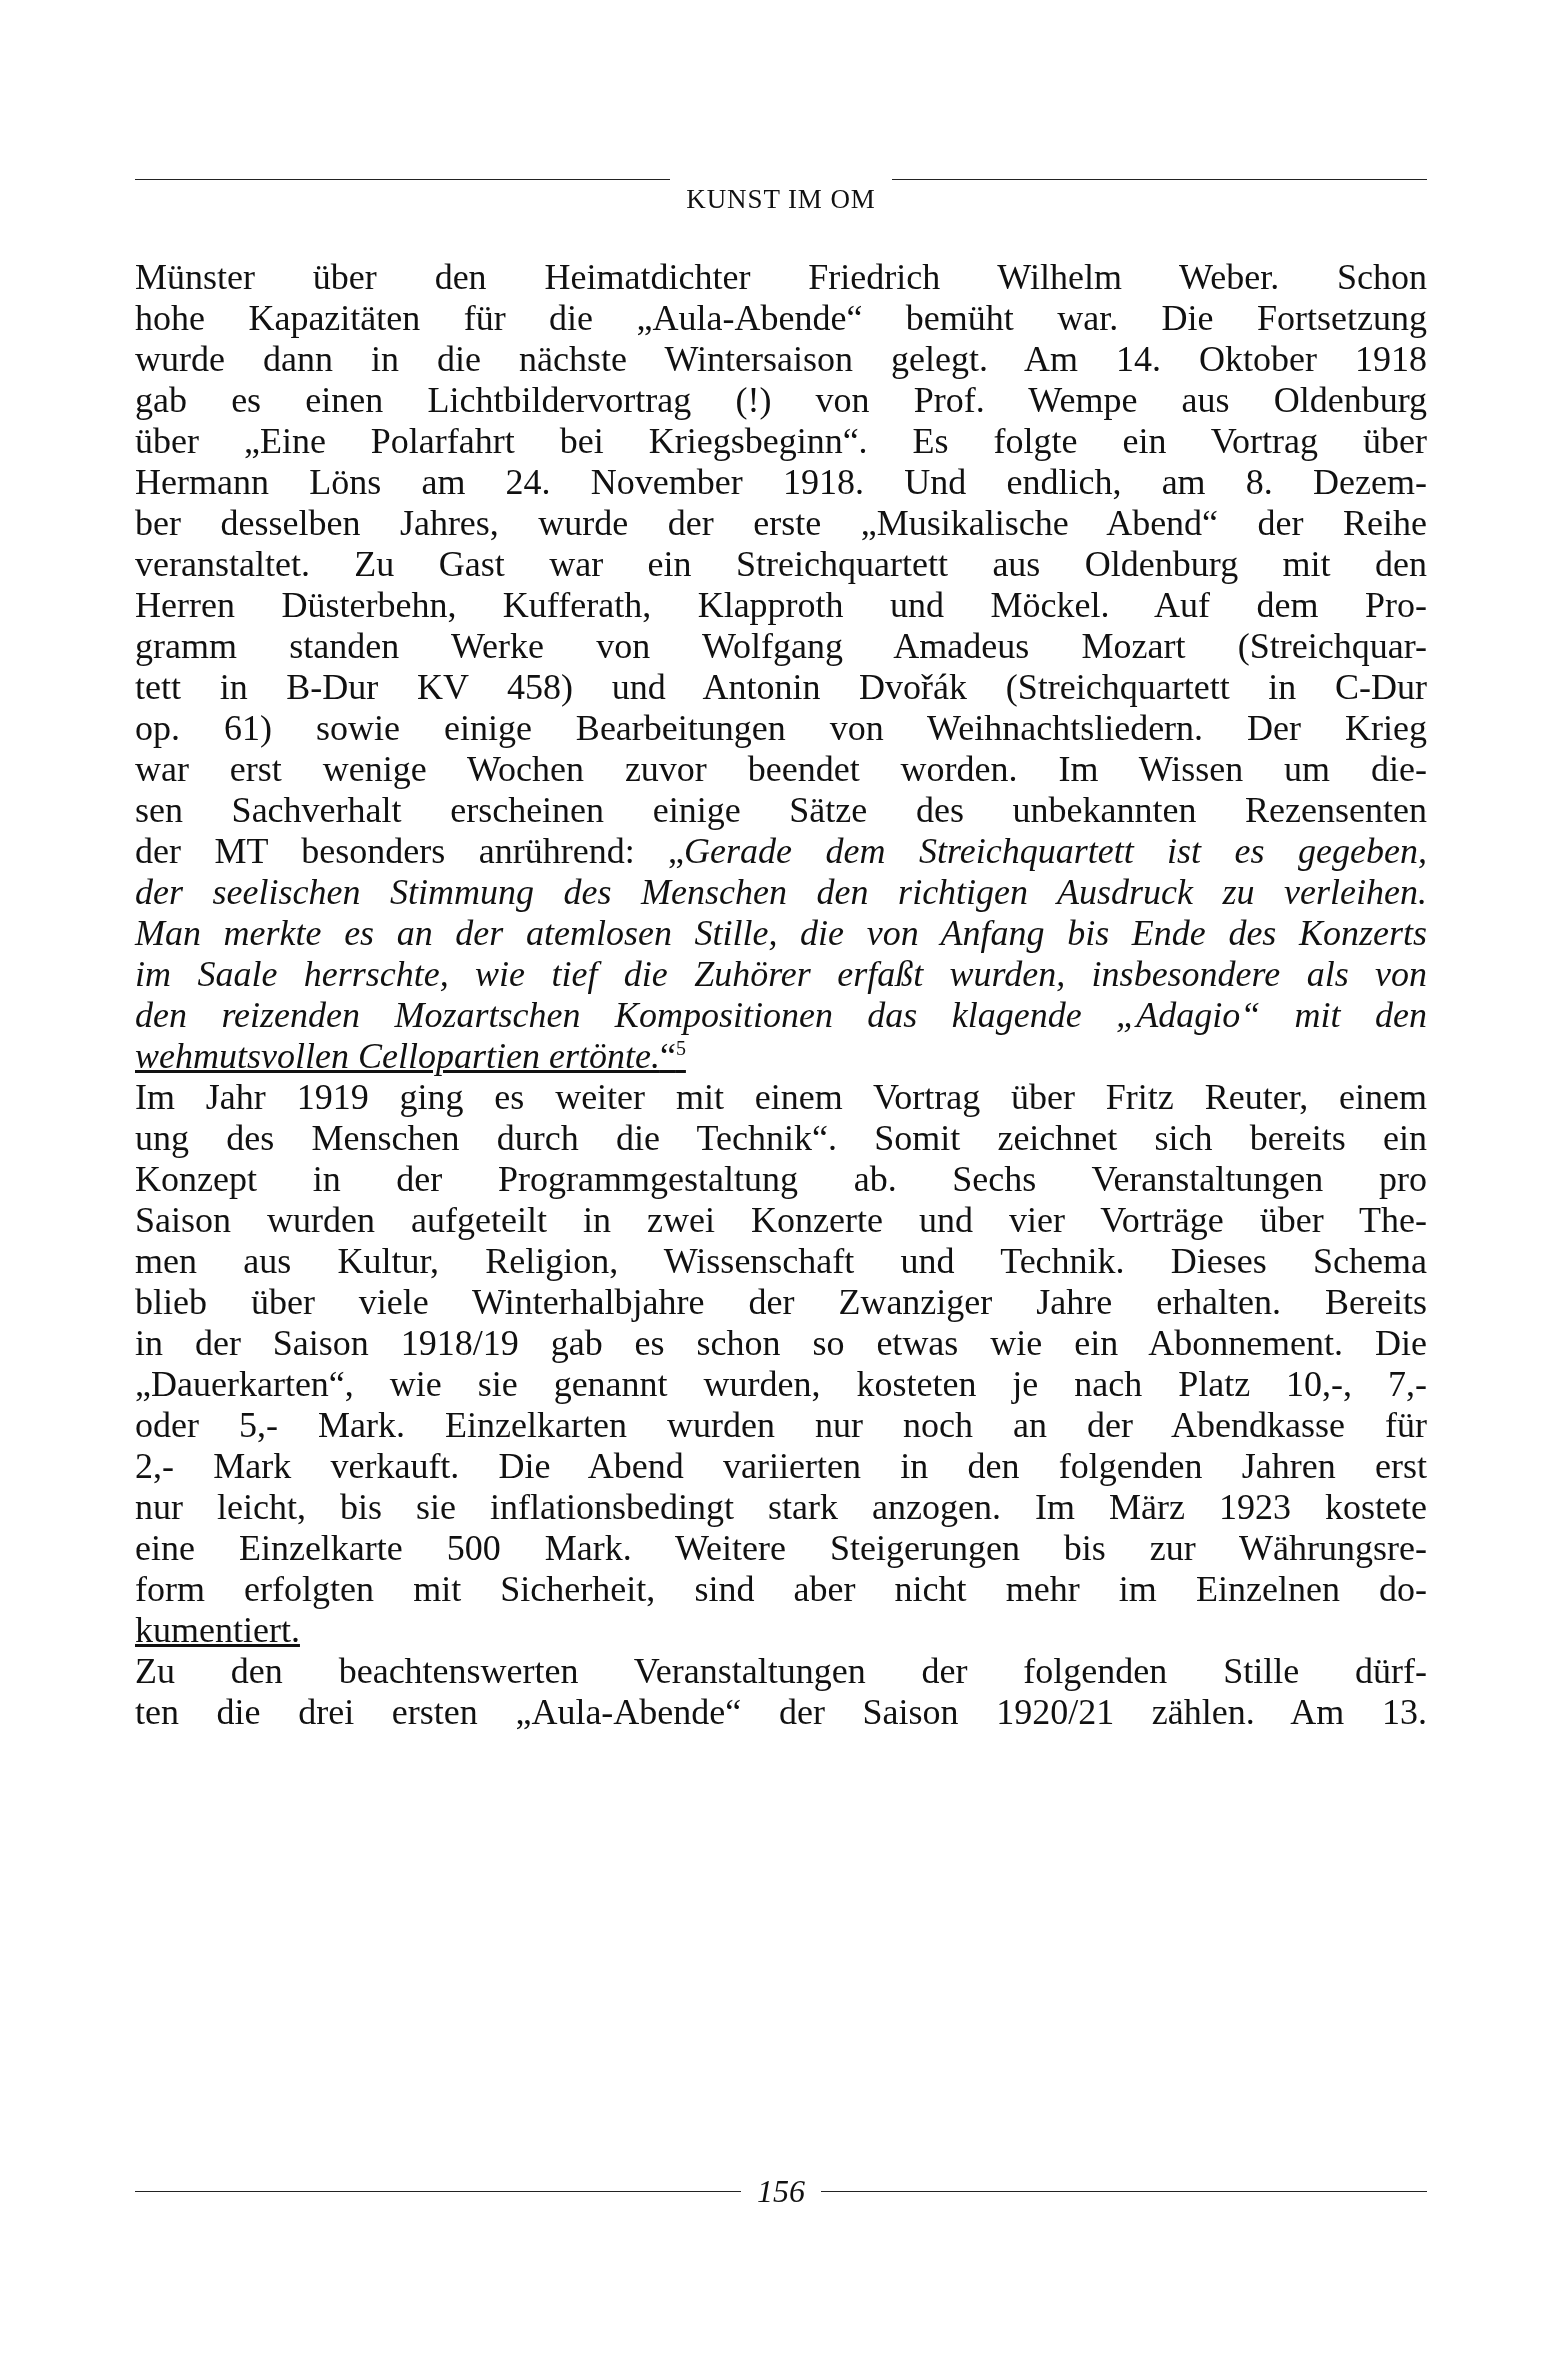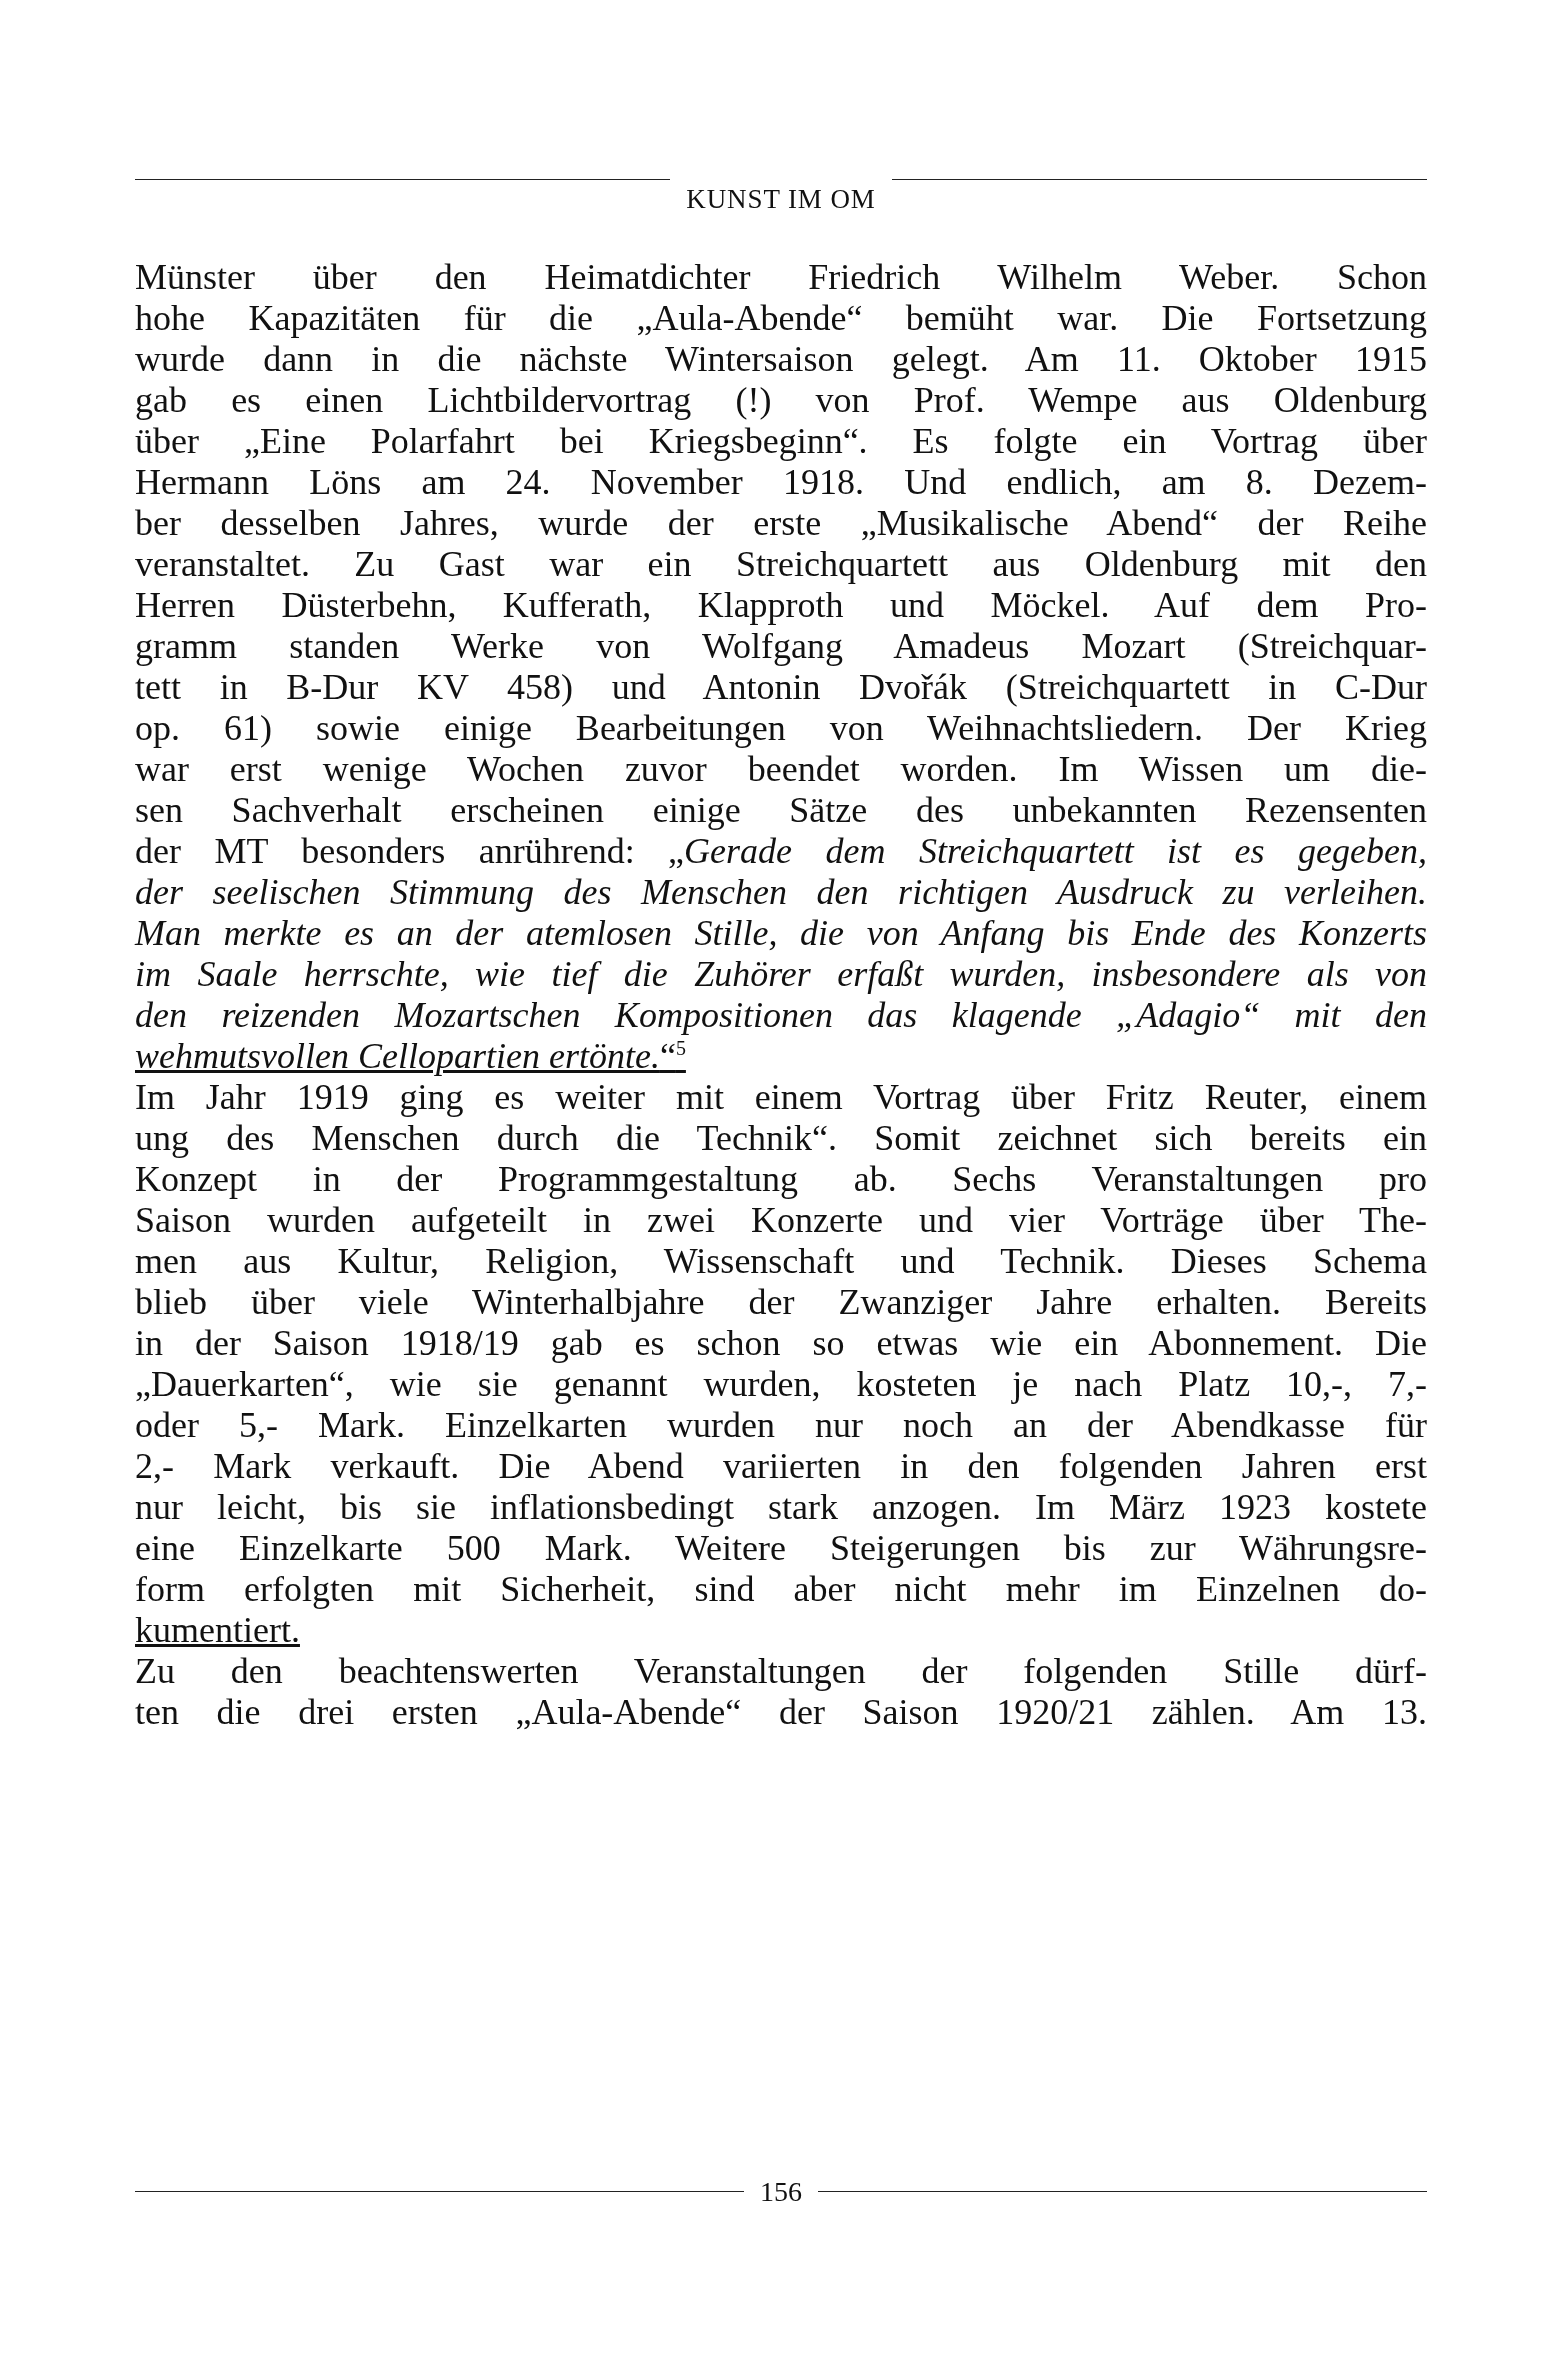--- a/index.html
+++ b/index.html
@@ -10,35 +10,35 @@
   .rule { flex:1; height:1.8px; background:#222; }
   .head-text { padding:0 16px; font-size:27px; letter-spacing:0.9px; white-space:nowrap;margin-top:40px; }
   .body { position:absolute; left:135px; width:1292px; top:237px;margin-top:20px; }
   .line { height:41px; line-height:41px; font-size:36px; white-space:nowrap;
           text-align:justify; text-align-last:justify; }
   .line.last { text-align-last:left;text-decoration:underline; }
   .line i { font-style:italic; }
   sup { font-size:20px; line-height:0; vertical-align:super; }
   .folio { position:absolute; left:135px; width:1292px; top:2169px; height:45px;
            display:flex; align-items:center; }
-  .folio .num { padding:0 16px; font-size:28px; }
+  .folio .num { padding:0 16px; font-size:32px;font-style:italic; }
 </style>
 </head>
 <body>
 
 <div class="running-head">
   <div class="rule"></div>
   <span class="head-text">KUNST IM OM</span>
   <div class="rule"></div>
 </div>
 
 <div class="body" id="body">
     <div class="line">Münster über den Heimatdichter Friedrich Wilhelm Weber. Schon</div>
     <div class="line">hohe Kapazitäten für die „Aula-Abende“ bemüht war. Die Fortsetzung</div>
-    <div class="line">wurde dann in die nächste Wintersaison gelegt. Am 11. Oktober 1915</div>
+    <div class="line">wurde dann in die nächste Wintersaison gelegt. Am 14. Oktober 1918</div>
     <div class="line">gab es einen Lichtbildervortrag (!) von Prof. Wempe aus Oldenburg</div>
     <div class="line">über „Eine Polarfahrt bei Kriegsbeginn“. Es folgte ein Vortrag über</div>
     <div class="line">Hermann Löns am 24. November 1918. Und endlich, am 8. Dezem-</div>
     <div class="line">ber desselben Jahres, wurde der erste „Musikalische Abend“ der Reihe</div>
     <div class="line">veranstaltet. Zu Gast war ein Streichquartett aus Oldenburg mit den</div>
     <div class="line">Herren Düsterbehn, Kufferath, Klapproth und Möckel. Auf dem Pro-</div>
     <div class="line">gramm standen Werke von Wolfgang Amadeus Mozart (Streichquar-</div>
     <div class="line">tett in B-Dur KV 458) und Antonin Dvořák (Streichquartett in C-Dur</div>
     <div class="line">op. 61) sowie einige Bearbeitungen von Weihnachtsliedern. Der Krieg</div>
     <div class="line">war erst wenige Wochen zuvor beendet worden. Im Wissen um die-</div>

